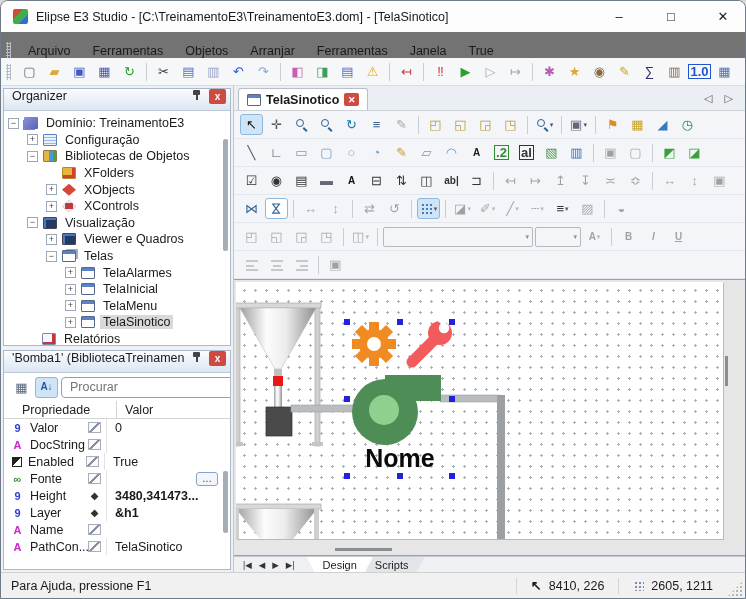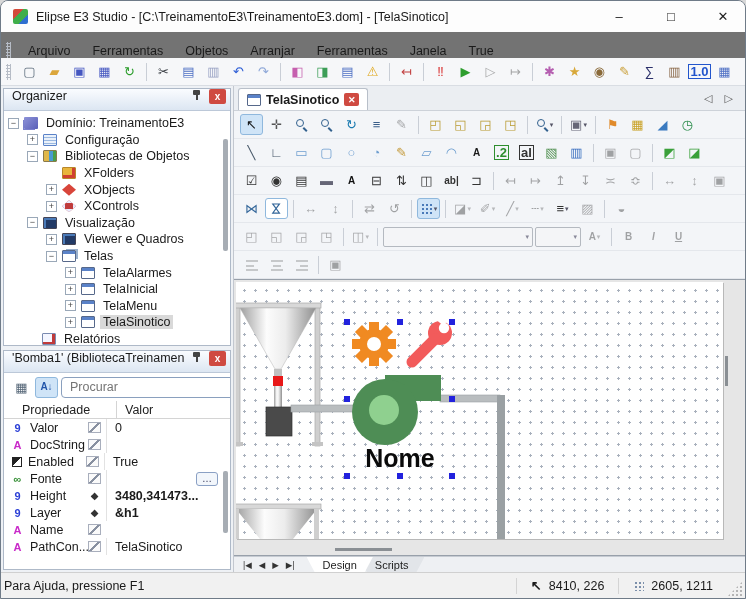--- a/index.html
+++ b/index.html
@@ -119,21 +119,21 @@
   .hsbthumb{position:absolute;left:101px;top:268px;width:57px;height:3px;background:#8a8f94}
   
   .bottombar{height:16px;flex:0 0 16px;background:#eef0f3;border-top:1px solid #c6cbd2;display:flex;align-items:stretch}
   .bnav{display:flex;align-items:center;gap:7px;padding:0 9px;color:#333;font-size:8.5px}
   .btabs{display:flex;align-items:stretch;margin-left:10px}
   .btab{padding:0 16px;display:flex;align-items:center;font-size:11px;background:#e2e5e9;color:#222;
         clip-path:polygon(0 0,100% 0,calc(100% - 8px) 100%,8px 100%);margin:0 -7px}
   .btab.on{background:#fff;font-weight:400;z-index:2}
   
   .statusbar{height:26px;flex:0 0 26px;background:#f1f1f1;border-top:1px solid #d0d0d0;display:flex;align-items:center}
-  .sb-help{flex:1;padding-left:3px}
+  .sb-help{flex:1;padding-left:10px}
   .sb-sep{width:1px;height:16px;background:#d4d4d4}
   .sb-seg{display:flex;align-items:center;gap:7px;padding:0 14px}
   .cursor-glyph{font-weight:700;font-size:13px}
   .sb-grip{width:16px;height:16px;margin:8px 2px 0 0;align-self:flex-start;
            background-image:radial-gradient(circle,#b4b4b4 1px,transparent 1.2px);background-size:4px 4px;
            clip-path:polygon(100% 0,100% 100%,0 100%)}
 </style>
 </head>
 <body>
 

